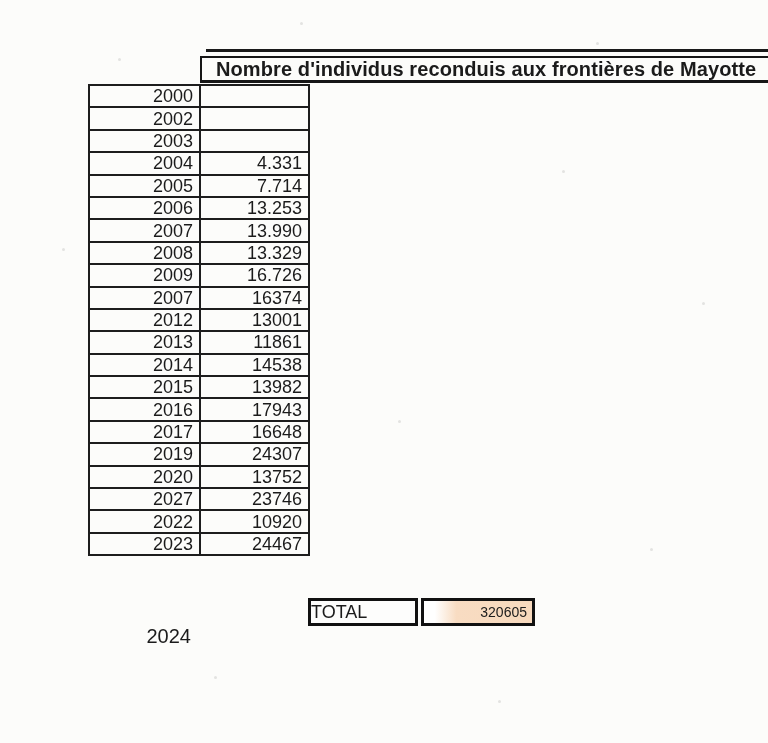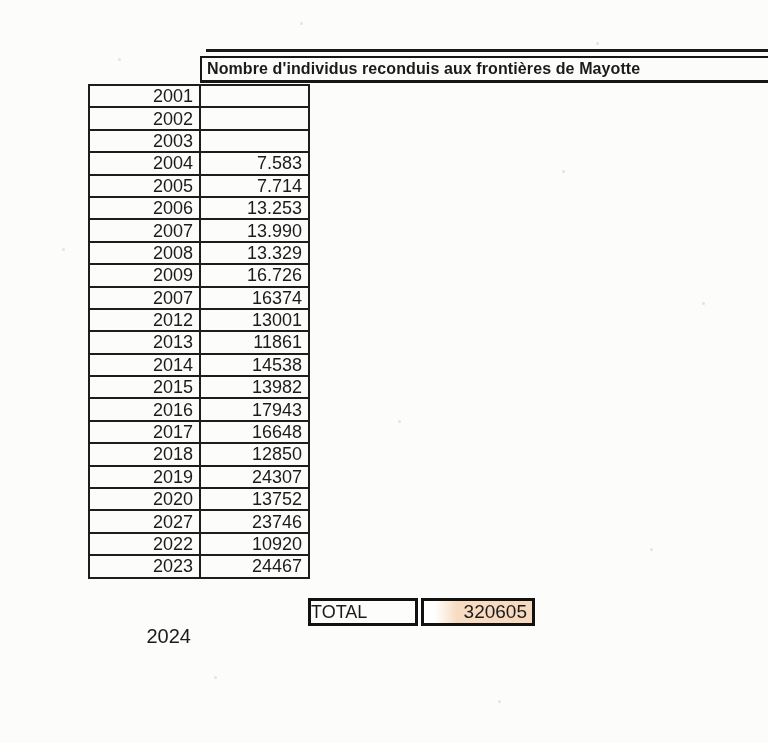--- a/index.html
+++ b/index.html
@@ -21,23 +21,23 @@
   .title-box {
     position: absolute;
     left: 200px; top: 56px;
     width: 568px; height: 27px;
     box-sizing: border-box;
     border: 2px solid #161616;
     border-bottom-width: 3px;
     border-right: none;
     display: flex;
     align-items: center;
-    padding-left: 5px;
+    padding-left: 14px;
     font-weight: bold;
-    font-size: 16px;
+    font-size: 20px;
     letter-spacing: 0.1px;
   }
   table.data-table {
     position: absolute;
     left: 88px; top: 84px;
     border-collapse: collapse;
     table-layout: fixed;
     width: 220px;
   }
   table.data-table td {
@@ -67,21 +67,21 @@
   .total-value-cell {
     position: absolute;
     left: 421px; top: 598px;
     width: 114px; height: 28px;
     box-sizing: border-box;
     border: 3px solid #111;
     display: flex;
     align-items: center;
     justify-content: flex-end;
     padding-right: 5px;
-    font-size: 19px;
+    font-size: 14px;
     background: linear-gradient(90deg, #ffffff 0%, #ffffff 10%, #f8dcc2 30%, #f7d9bd 100%);
   }
   .year-2024 {
     position: absolute;
     left: 88px; top: 626px;
     width: 107px;
     box-sizing: border-box;
     padding-right: 4px;
     text-align: right;
     font-size: 20px;
@@ -101,34 +101,34 @@
 
   <div class="top-rule"></div>
 
   <div class="title-box">
     <span>Nombre d'individus reconduis aux frontières de Mayotte</span>
   </div>
 
   <table class="data-table">
     <tbody>
         <tr>
-          <td class="col-year">2001</td>
+          <td class="col-year">2000</td>
           <td class="col-value"></td>
         </tr>
         <tr>
           <td class="col-year">2002</td>
           <td class="col-value"></td>
         </tr>
         <tr>
           <td class="col-year">2003</td>
           <td class="col-value"></td>
         </tr>
         <tr>
           <td class="col-year">2004</td>
-          <td class="col-value">7.583</td>
+          <td class="col-value">4.331</td>
         </tr>
         <tr>
           <td class="col-year">2005</td>
           <td class="col-value">7.714</td>
         </tr>
         <tr>
           <td class="col-year">2006</td>
           <td class="col-value">13.253</td>
         </tr>
         <tr>
@@ -163,24 +163,20 @@
           <td class="col-year">2015</td>
           <td class="col-value">13982</td>
         </tr>
         <tr>
           <td class="col-year">2016</td>
           <td class="col-value">17943</td>
         </tr>
         <tr>
           <td class="col-year">2017</td>
           <td class="col-value">16648</td>
-        </tr>
-        <tr>
-          <td class="col-year">2018</td>
-          <td class="col-value">12850</td>
         </tr>
         <tr>
           <td class="col-year">2019</td>
           <td class="col-value">24307</td>
         </tr>
         <tr>
           <td class="col-year">2020</td>
           <td class="col-value">13752</td>
         </tr>
         <tr>

